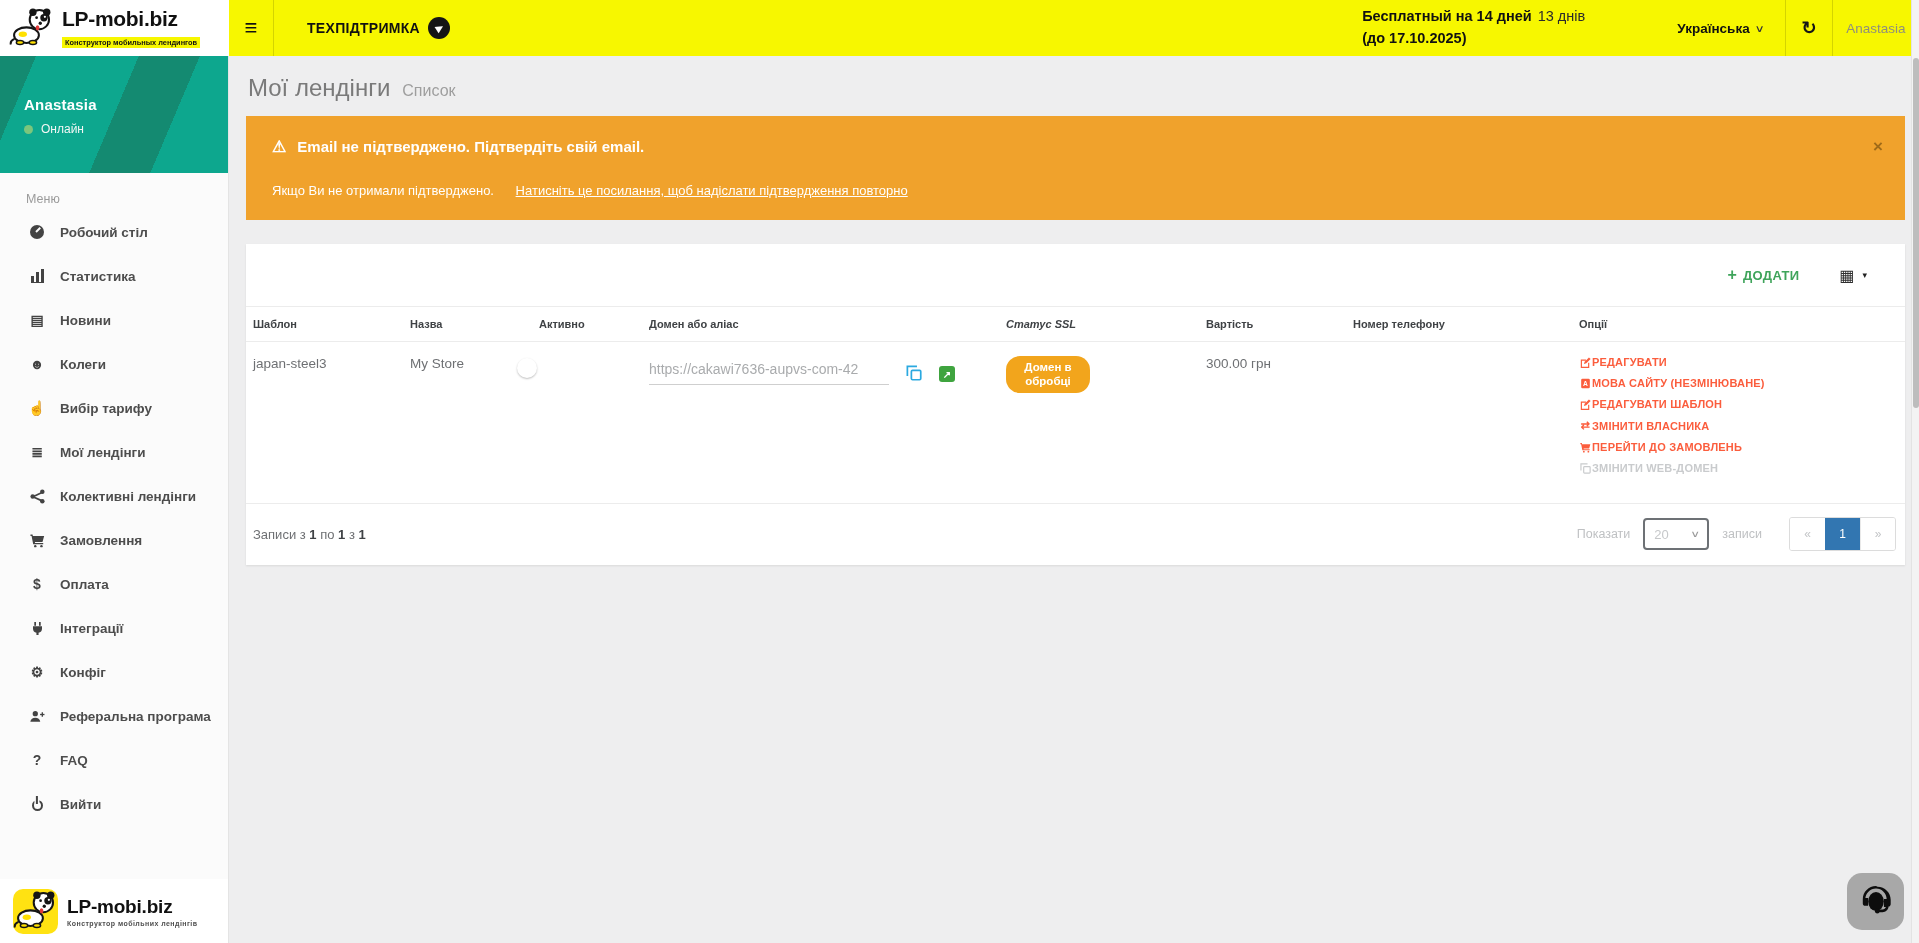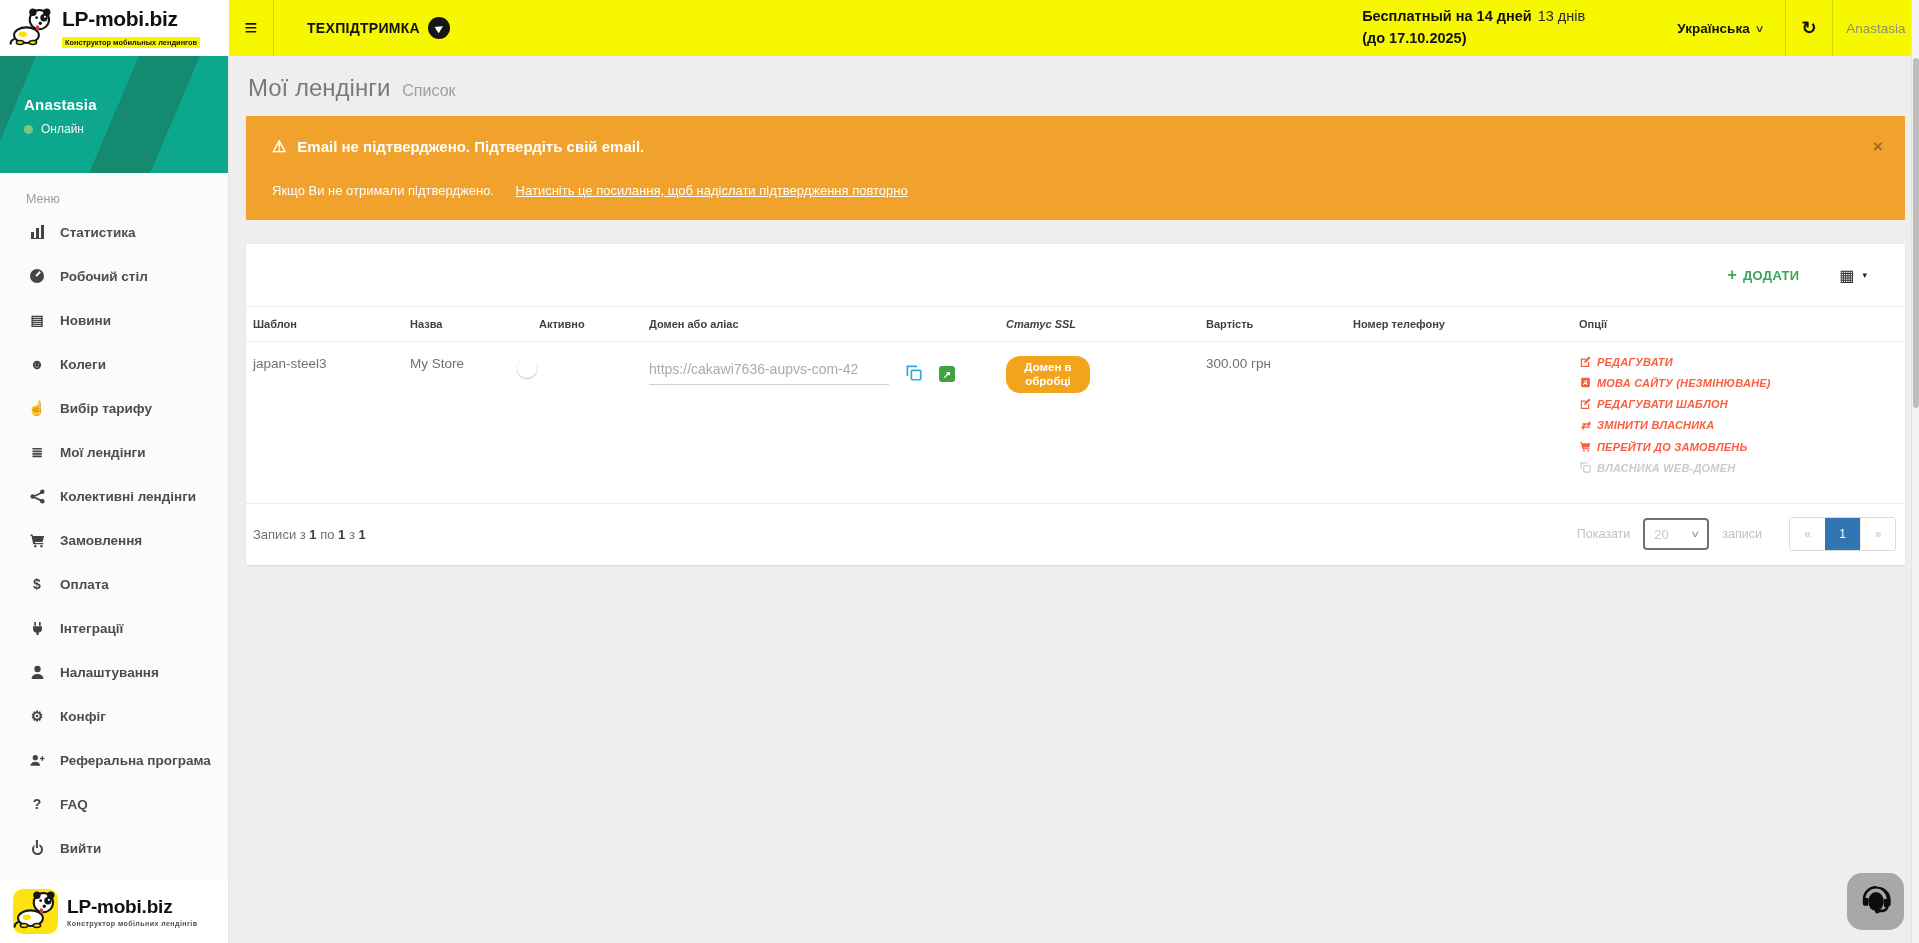--- a/index.html
+++ b/index.html
@@ -80,21 +80,21 @@
   .toggle .knob { position:absolute; right:2px; top:2px; width:20px; height:20px; border-radius:50%; background:#fff; box-shadow:0 1px 2px rgba(0,0,0,0.25); }
   .domain-box { display:flex; align-items:flex-start; gap:17px; }
   .domain-val { display:block; width:240px; margin-top:5px; font-size:14px; color:#a9abad; white-space:nowrap; overflow:hidden;
                 border-bottom:1px solid #cfcfcf; padding-bottom:7px; cursor:text; }
   .copy-ic { margin-top:9px; color:#2ba9e0; cursor:pointer; }
   .copy-ic svg { width:16px; height:16px; }
   .ext-ic { margin-top:10px; width:16px; height:16px; background:#3fa43f; border-radius:3px; color:#fff; font-size:10px; font-weight:700;
             display:flex; align-items:center; justify-content:center; cursor:pointer; }
   .badge { display:inline-block; width:84px; background:#f2a51c; color:#fff; font-size:11.5px; font-weight:700; text-align:center;
            line-height:1.25; padding:4px 6px; border-radius:14px; }
-  .opt { display:flex; align-items:flex-start; gap:5px; margin-bottom:9px; font-size:11px; font-weight:700; letter-spacing:0.2px; color:#fb5d3d; cursor:pointer;font-style:italic; }
+  .opt { display:flex; align-items:center; margin-bottom:9px; font-size:11px; font-weight:700; letter-spacing:0.2px; color:#fb5d3d; cursor:pointer; }
   .opt .oic { display:inline-flex; width:13px; justify-content:center; }
   .opt .oic svg { width:11px; height:11px; }
   .opt.dis { color:#c9cbcd; cursor:default; }
 
   .panel-footer { display:flex; justify-content:space-between; align-items:center; padding:13px 9px 14px 7px; }
   .sum { font-size:13px; color:#6e7073; }
   .sum b { color:#3f4245; }
   .pf-right { display:flex; align-items:center; gap:13px; }
   .pf-lbl { font-size:12.5px; color:#bfc1c3; }
   .psel { width:66px; height:32px; border:2px solid #6d7175; border-radius:4px; background:#fff; display:flex; align-items:center;
@@ -169,33 +169,33 @@
       <div class="su-name">Anastasia</div>
       <div class="su-status">
         <span class="su-dot"></span>
         <span>Онлайн</span>
       </div>
     </div>
     <div class="menu-hd">Меню</div>
     <nav>
         <div class="mitem">
           <span class="mi">
+            <span class="gauge"></span>
+          </span>
+          <span>Робочий стіл</span>
+        </div>
+        <div class="mitem">
+          <span class="mi">
             <span class="bars">
               <i></i>
               <i></i>
               <i></i>
             </span>
           </span>
           <span>Статистика</span>
-        </div>
-        <div class="mitem">
-          <span class="mi">
-            <span class="gauge"></span>
-          </span>
-          <span>Робочий стіл</span>
         </div>
         <div class="mitem">
           <span class="mi">▤</span>
           <span>Новини</span>
         </div>
         <div class="mitem">
           <span class="mi">☻</span>
           <span>Колеги</span>
         </div>
         <div class="mitem">
@@ -232,29 +232,20 @@
           <span class="mi">$</span>
           <span>Оплата</span>
         </div>
         <div class="mitem">
           <span class="mi">
             <svg viewBox="0 0 14 14" fill="currentColor">
               <path d="M4 1h1.6v3.4H4zM8.4 1H10v3.4H8.4zM2.8 5h8.4v2.2c0 1.9-1.3 3.4-3.2 3.7V13H6v-2.1C4.1 10.6 2.8 9.1 2.8 7.2z"></path>
             </svg>
           </span>
           <span>Інтеграції</span>
-        </div>
-        <div class="mitem">
-          <span class="mi">
-            <svg viewBox="0 0 14 14" fill="currentColor">
-              <circle cx="7" cy="3.8" r="3"></circle>
-              <path d="M1.3 13c.4-3 2.7-4.6 5.7-4.6s5.3 1.6 5.7 4.6z"></path>
-            </svg>
-          </span>
-          <span>Налаштування</span>
         </div>
         <div class="mitem">
           <span class="mi">⚙</span>
           <span>Конфіг</span>
         </div>
         <div class="mitem">
           <span class="mi">
             <svg viewBox="0 0 17 14" fill="currentColor">
               <circle cx="6" cy="3.8" r="3"></circle>
               <path d="M.4 13c.4-3 2.6-4.6 5.6-4.6S11.2 10 11.6 13z"></path>
@@ -407,21 +398,21 @@
                     </span>
                     <span>ПЕРЕЙТИ ДО ЗАМОВЛЕНЬ</span>
                   </div>
                   <div class="opt dis">
                     <span class="oic">
                       <svg viewBox="0 0 14 14" fill="none" stroke="currentColor" stroke-width="1.5">
                         <rect x="4.7" y="4.7" width="8.2" height="8.2" rx="1"></rect>
                         <path d="M9.6 1.2H1.2v8.4"></path>
                       </svg>
                     </span>
-                    <span>ВЛАСНИКА WEB-ДОМЕН</span>
+                    <span>ЗМІНИТИ WEB-ДОМЕН</span>
                   </div>
                 </div>
             </td>
           </tr>
         </tbody>
       </table>
 
       <div class="panel-footer">
         <span class="sum">
           <span>Записи з</span>

